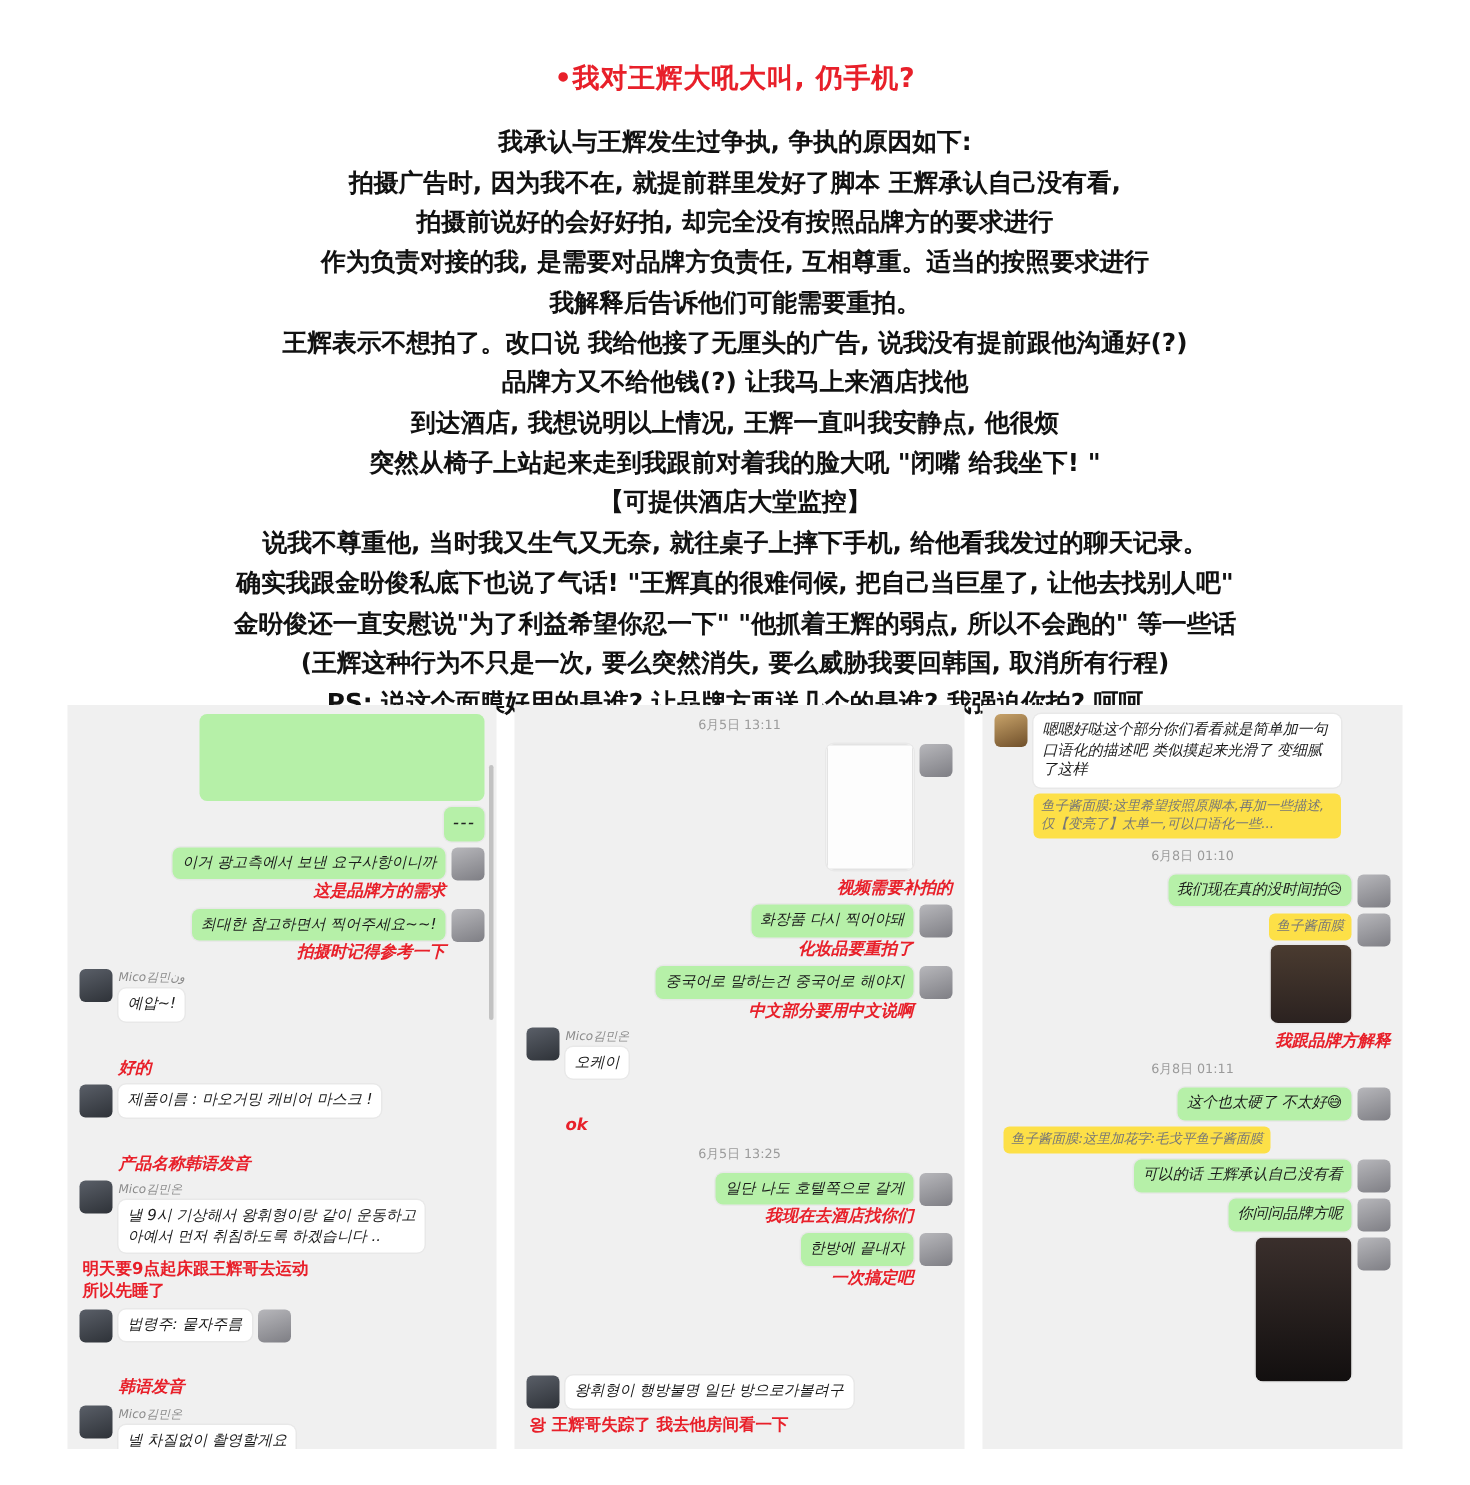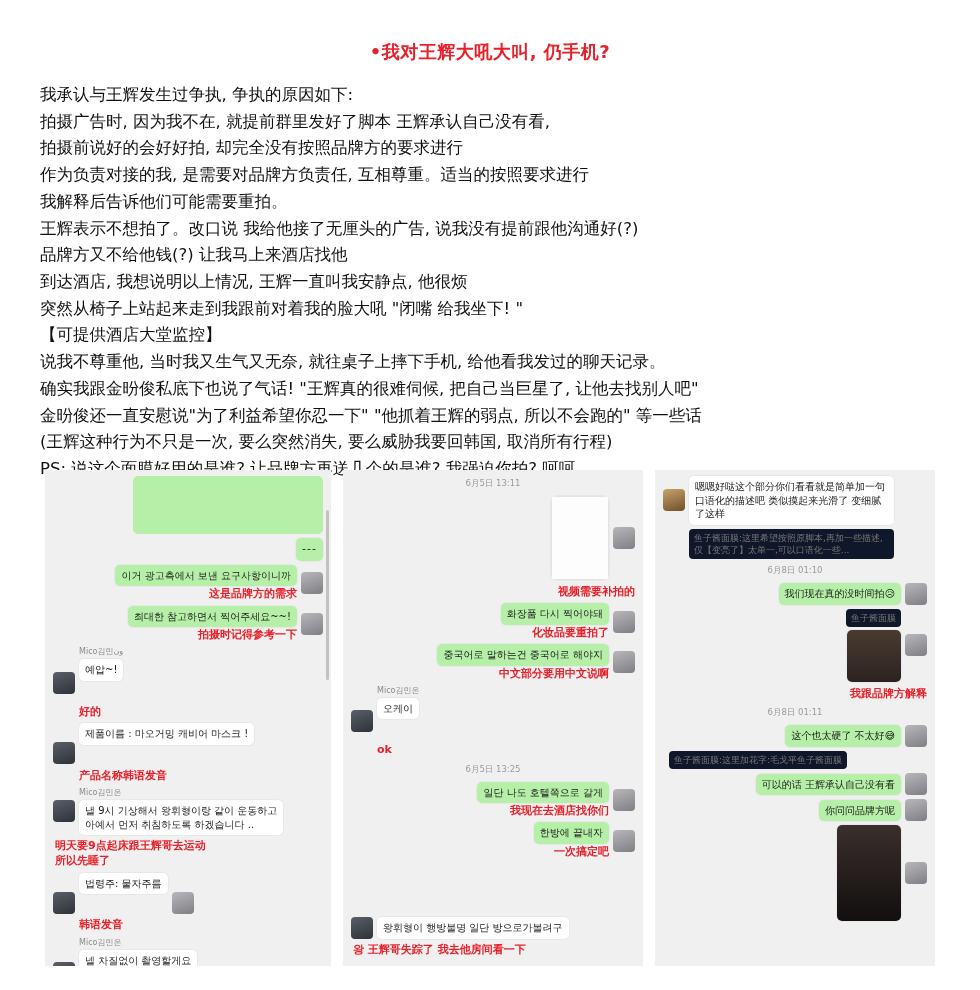--- a/index.html
+++ b/index.html
@@ -26,24 +26,25 @@
     color: #e8202a;
     font-weight: bold;
     font-size: 18px;
     padding-top: 40px;
     letter-spacing: 0.5px;
   }
   
   .statement {
     margin: 18px auto 0 auto;
     width: 900px;
-    text-align: left;
+    text-align: center;
     font-size: 16.5px;
     line-height: 1.62;
     color: #111;
+    font-weight: bold;
   }
   .statement p {
     margin: 0;
     padding: 0;
   }
   
   .shots {
     position: absolute;
     top: 470px;
     left: 0;
@@ -72,22 +73,23 @@
     box-sizing: border-box;
   }
   .daystamp {
     text-align: center;
     color: #9a9a9a;
     font-size: 8.5px;
     margin: 2px 0;
   }
   .row {
     display: flex;
-    align-items: center;
+    align-items: flex-start;
     gap: 4px;
+    font-style: italic;
   }
   .row.left { justify-content: flex-start; }
   .row.right { justify-content: flex-end; }
 
   .avatar {
     width: 22px;
     height: 22px;
     border-radius: 4px;
     background: #6b6f76;
     flex: 0 0 22px;
@@ -159,21 +161,21 @@
   .annot.right { text-align: right; }
   .annot-free {
     color: #e8202a;
     font-size: 11px;
     font-weight: bold;
     line-height: 1.35;
   }
   .sys {
     font-size: 9px;
     color: #777;
-    background: #0f172a;
+    background: #fde047;
     border-radius: 4px;
     padding: 3px 5px;
     line-height: 1.35;
   }
   .spacer { flex: 1 1 auto; }
   .scrollbar {
     position: absolute;
     right: 2px;
     top: 40px;
     width: 3px;

